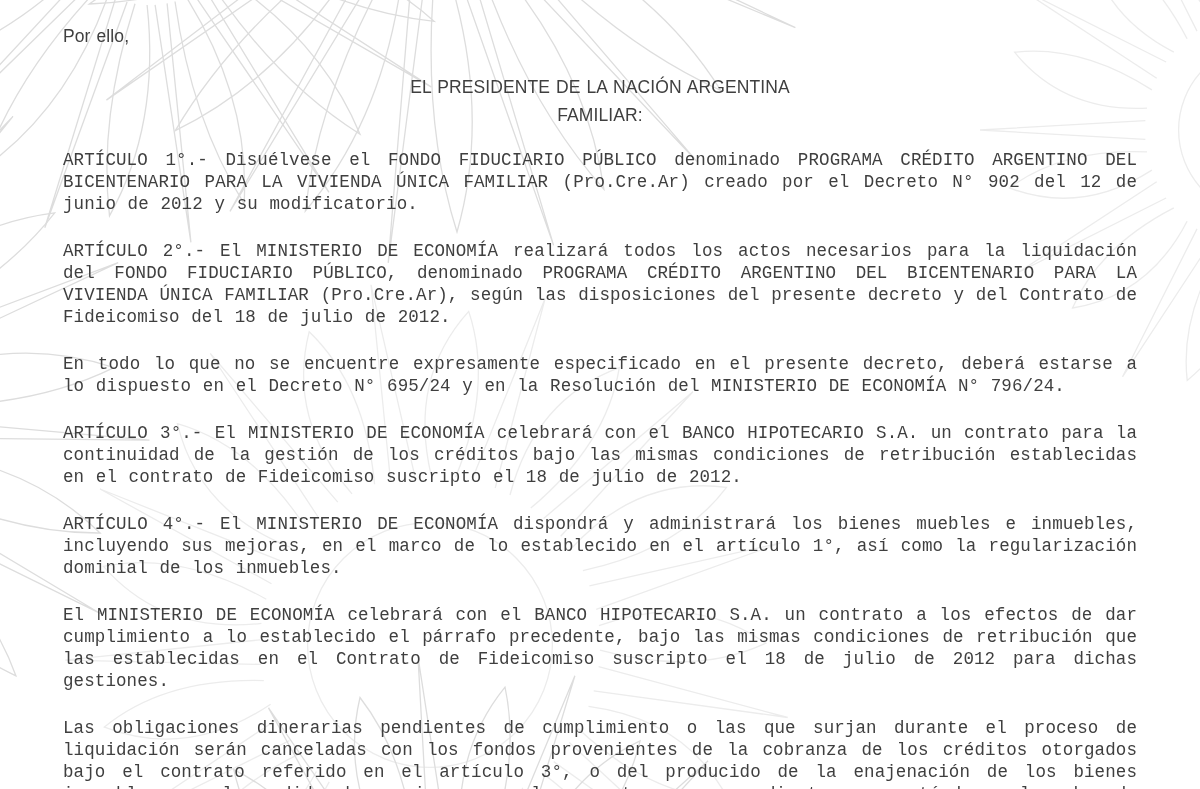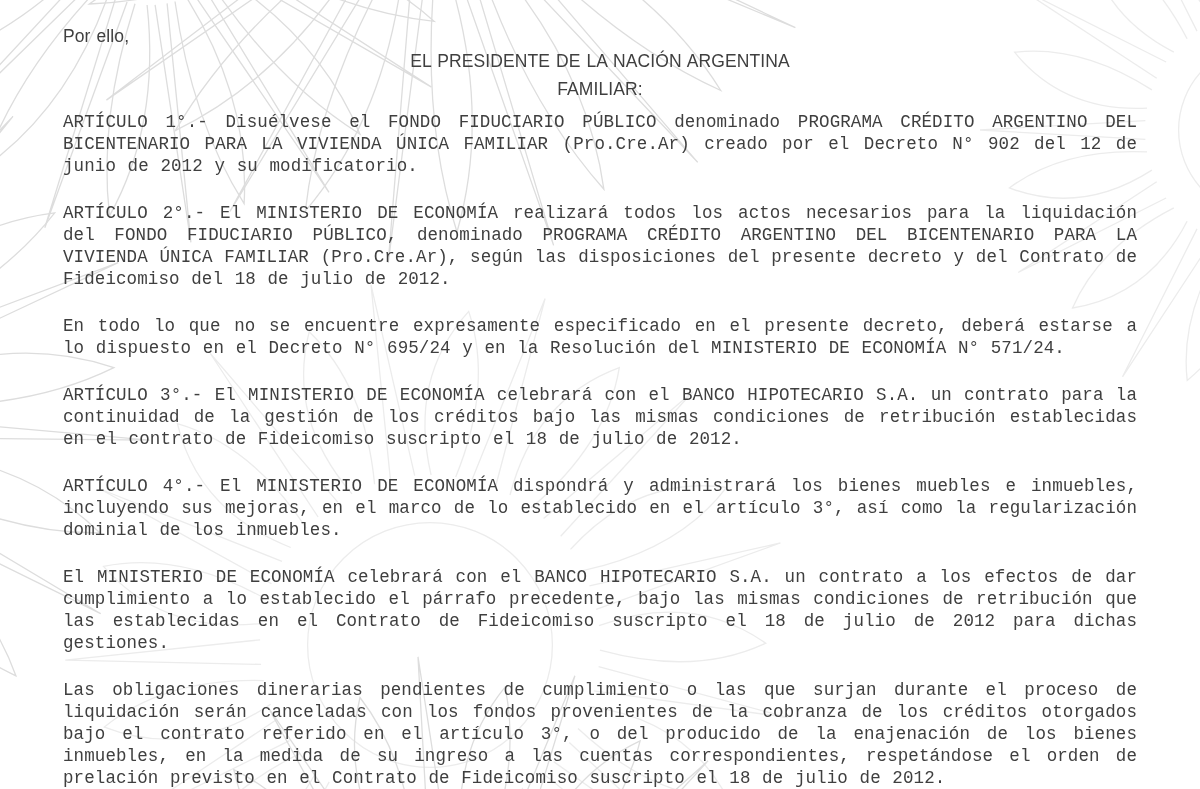--- a/index.html
+++ b/index.html
@@ -32,24 +32,24 @@
   }
   .page p {
     margin: 0;
     font-size: 17.5px;
     line-height: 22px;
     letter-spacing: 0.1px;
     word-spacing: 1px;
   }
   p.intro {
     text-align: left;
-    margin-bottom: 0;
+    margin-bottom: 26px;
   }
   .center-block {
-    margin-bottom: 8px;
+    margin-bottom: 20px;
   }
   p.centerline {
     text-align: center;
     line-height: 28px;
   }
   p.body {
     text-align: justify;
     margin-bottom: 25px;
     font-family: Liberation Mono, monospace;
   }
@@ -245,18 +245,18 @@
 <div class="page">
   <p class="intro">Por ello,</p>
 
   <div class="center-block">
     <p class="centerline">EL PRESIDENTE DE LA NACIÓN ARGENTINA</p>
     <p class="centerline">FAMILIAR:</p>
   </div>
 
   <p class="body">ARTÍCULO 1°.- Disuélvese el FONDO FIDUCIARIO PÚBLICO denominado PROGRAMA CRÉDITO ARGENTINO DEL BICENTENARIO PARA LA VIVIENDA ÚNICA FAMILIAR (Pro.Cre.Ar) creado por el Decreto N° 902 del 12 de junio de 2012 y su modificatorio.</p>
   <p class="body">ARTÍCULO 2°.- El MINISTERIO DE ECONOMÍA realizará todos los actos necesarios para la liquidación del FONDO FIDUCIARIO PÚBLICO, denominado PROGRAMA CRÉDITO ARGENTINO DEL BICENTENARIO PARA LA VIVIENDA ÚNICA FAMILIAR (Pro.Cre.Ar), según las disposiciones del presente decreto y del Contrato de Fideicomiso del 18 de julio de 2012.</p>
-  <p class="body">En todo lo que no se encuentre expresamente especificado en el presente decreto, deberá estarse a lo dispuesto en el Decreto N° 695/24 y en la Resolución del MINISTERIO DE ECONOMÍA N° 571/24.</p>
+  <p class="body">En todo lo que no se encuentre expresamente especificado en el presente decreto, deberá estarse a lo dispuesto en el Decreto N° 695/24 y en la Resolución del MINISTERIO DE ECONOMÍA N° 796/24.</p>
   <p class="body">ARTÍCULO 3°.- El MINISTERIO DE ECONOMÍA celebrará con el BANCO HIPOTECARIO S.A. un contrato para la continuidad de la gestión de los créditos bajo las mismas condiciones de retribución establecidas en el contrato de Fideicomiso suscripto el 18 de julio de 2012.</p>
-  <p class="body">ARTÍCULO 4°.- El MINISTERIO DE ECONOMÍA dispondrá y administrará los bienes muebles e inmuebles, incluyendo sus mejoras, en el marco de lo establecido en el artículo 3°, así como la regularización dominial de los inmuebles.</p>
+  <p class="body">ARTÍCULO 4°.- El MINISTERIO DE ECONOMÍA dispondrá y administrará los bienes muebles e inmuebles, incluyendo sus mejoras, en el marco de lo establecido en el artículo 1°, así como la regularización dominial de los inmuebles.</p>
   <p class="body">El MINISTERIO DE ECONOMÍA celebrará con el BANCO HIPOTECARIO S.A. un contrato a los efectos de dar cumplimiento a lo establecido el párrafo precedente, bajo las mismas condiciones de retribución que las establecidas en el Contrato de Fideicomiso suscripto el 18 de julio de 2012 para dichas gestiones.</p>
   <p class="body">Las obligaciones dinerarias pendientes de cumplimiento o las que surjan durante el proceso de liquidación serán canceladas con los fondos provenientes de la cobranza de los créditos otorgados bajo el contrato referido en el artículo 3°, o del producido de la enajenación de los bienes inmuebles, en la medida de su ingreso a las cuentas correspondientes, respetándose el orden de prelación previsto en el Contrato de Fideicomiso suscripto el 18 de julio de 2012.</p>
 </div>
 
 </body></html>

